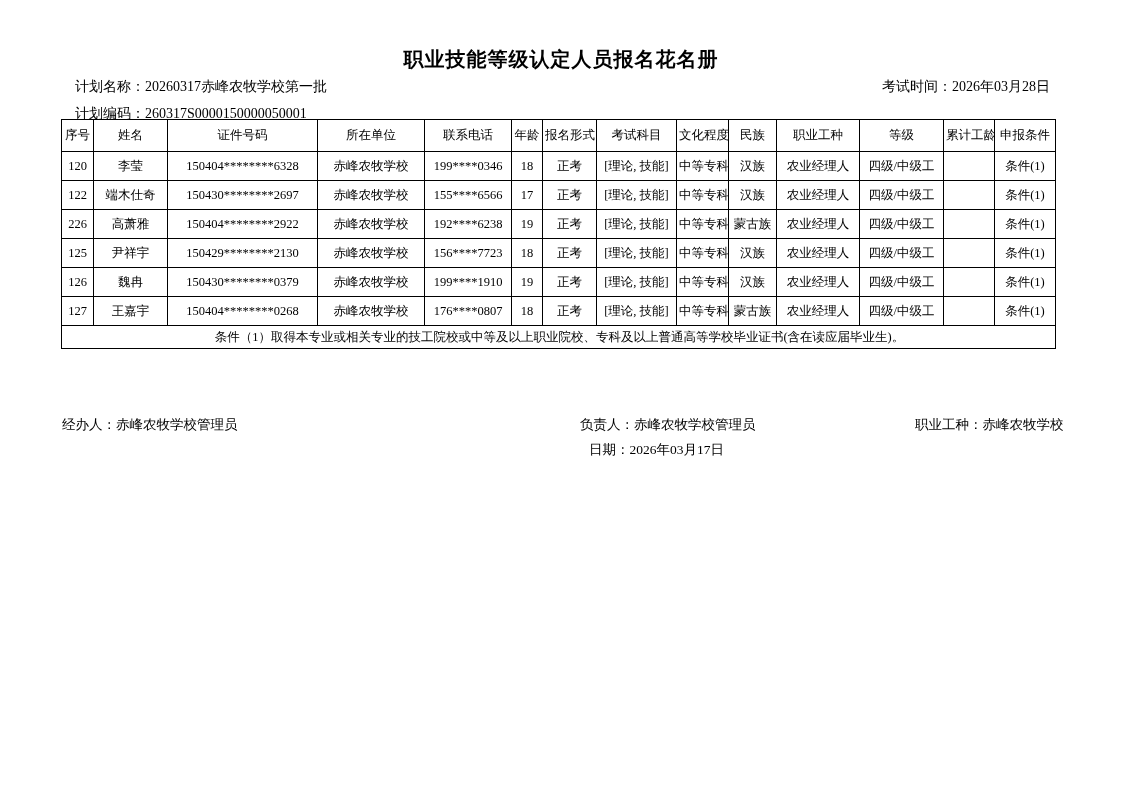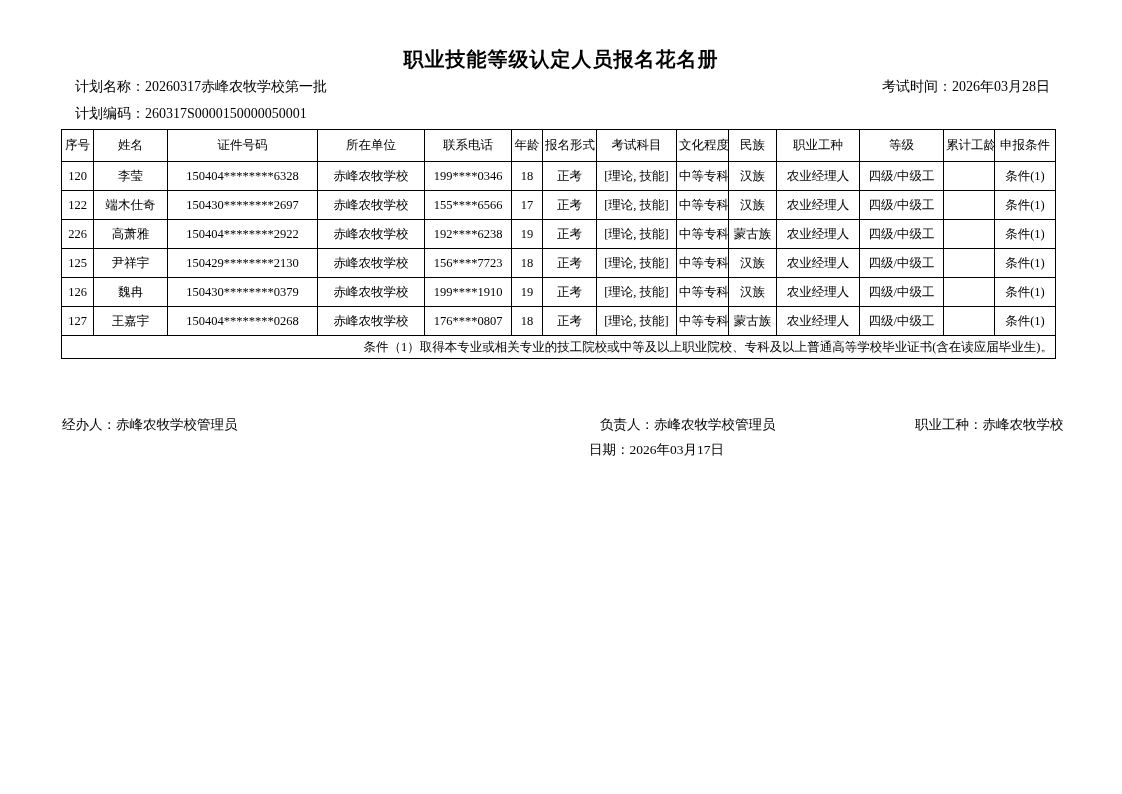--- a/index.html
+++ b/index.html
@@ -15,48 +15,48 @@
   .doc-title{
     position:absolute;top:46px;left:0;width:1122px;
     text-align:center;
     font-size:20px;font-weight:bold;
     letter-spacing:1px;
   }
   .info-line{position:absolute;font-size:14px;white-space:nowrap;}
   .plan-name{left:75px;top:78px;}
   .exam-time{right:72px;top:78px;}
   .plan-code{left:75px;top:105px;}
-  .roster-wrap{position:absolute;left:61px;top:129px;width:994px;}
+  .roster-wrap{position:absolute;left:61px;top:119px;width:994px;}
   table.roster{
     border-collapse:collapse;
     table-layout:fixed;
     width:994px;
     background:#fff;
   }
   table.roster th, table.roster td{
     border:1.5px solid #000;
     font-size:12.5px;
     font-weight:normal;
     text-align:center;
     vertical-align:middle;
     padding:0 2px;
     overflow:hidden;
     white-space:nowrap;
   }
   table.roster thead th{height:31px;}
   table.roster tbody td{height:28px;}
   table.roster td.note-cell{
     height:22px;
-    text-align:right;
+    text-align:center;
     padding-left:4px;
     white-space:normal;
   }
   .sign-line{position:absolute;font-size:13.5px;white-space:nowrap;}
   .sign-handler{left:62px;top:416px;}
-  .sign-manager{left:600px;top:416px;font-family:Liberation Mono, monospace;}
+  .sign-manager{left:580px;top:416px;font-family:Liberation Mono, monospace;}
   .sign-agency{left:915px;top:416px;}
   .sign-date{left:589px;top:441px;}
 </style>
 </head>
 <body>
 
 <div class="page">
 
   <div class="doc-title">职业技能等级认定人员报名花名册</div>
 

